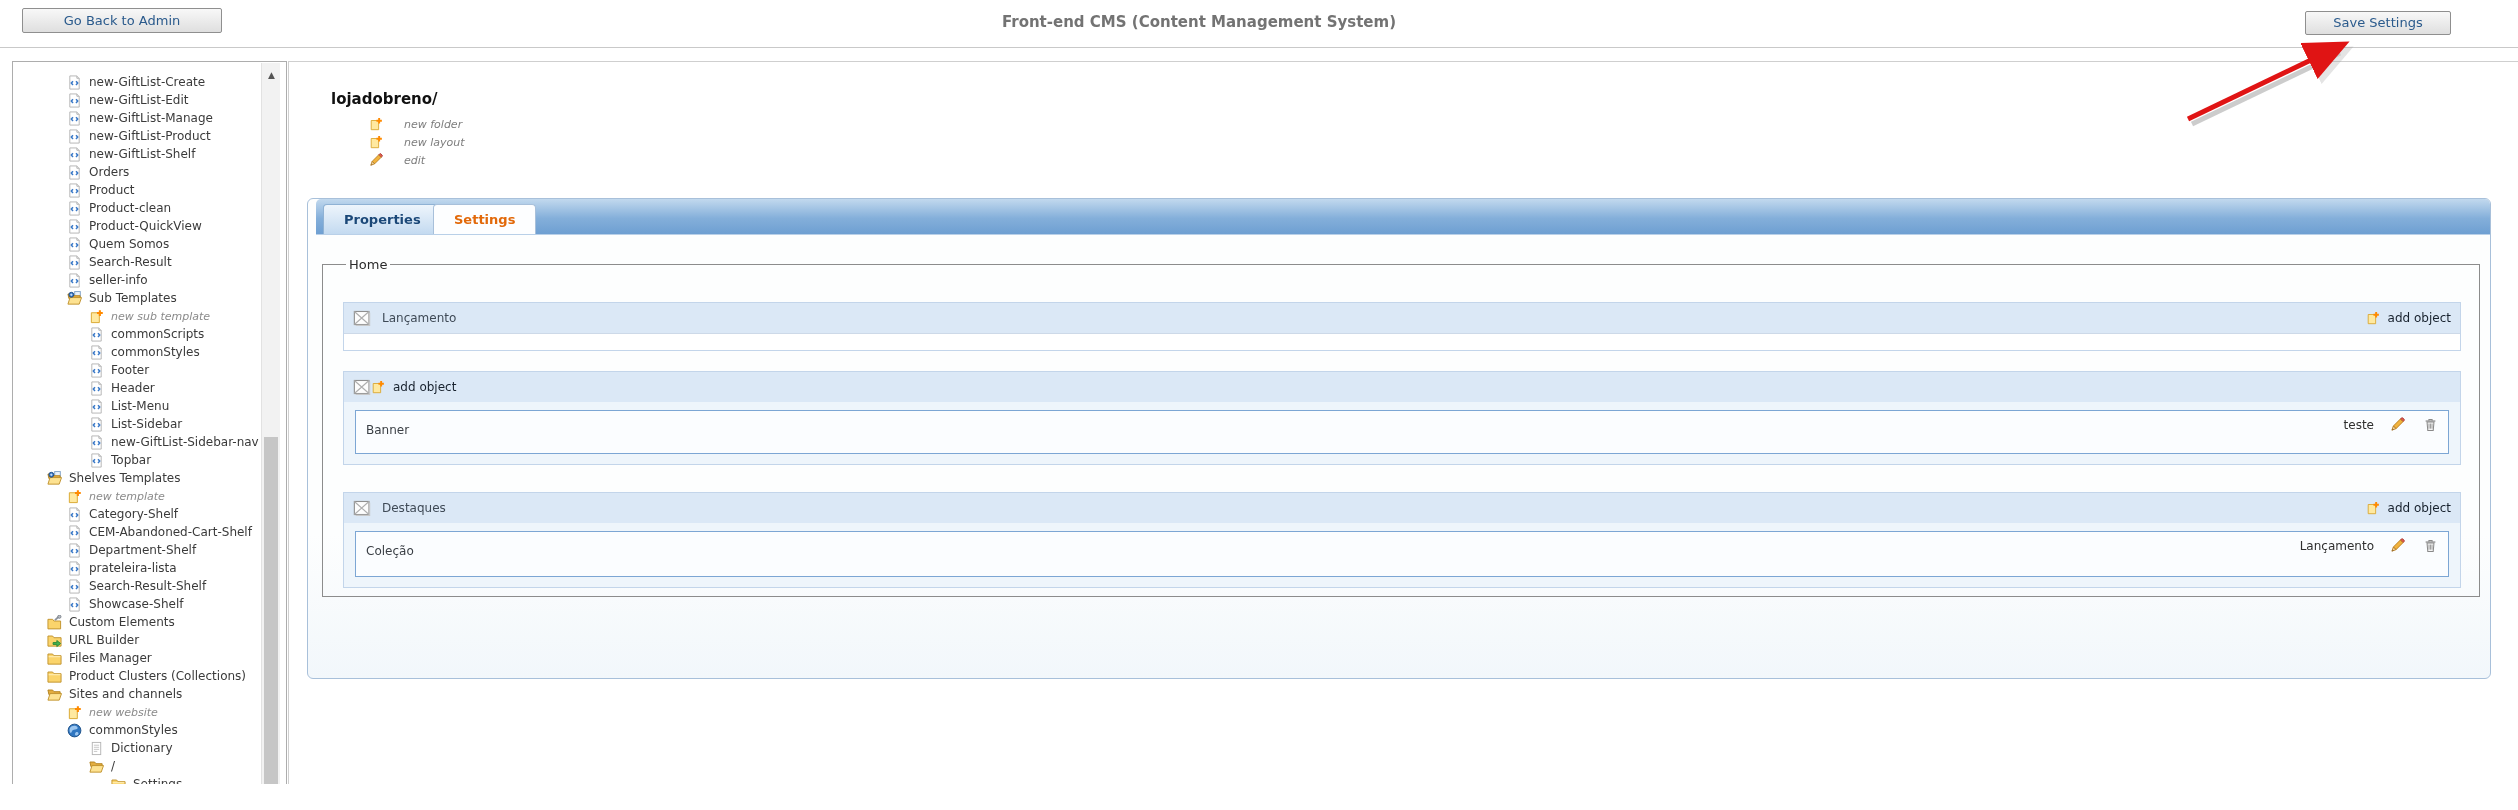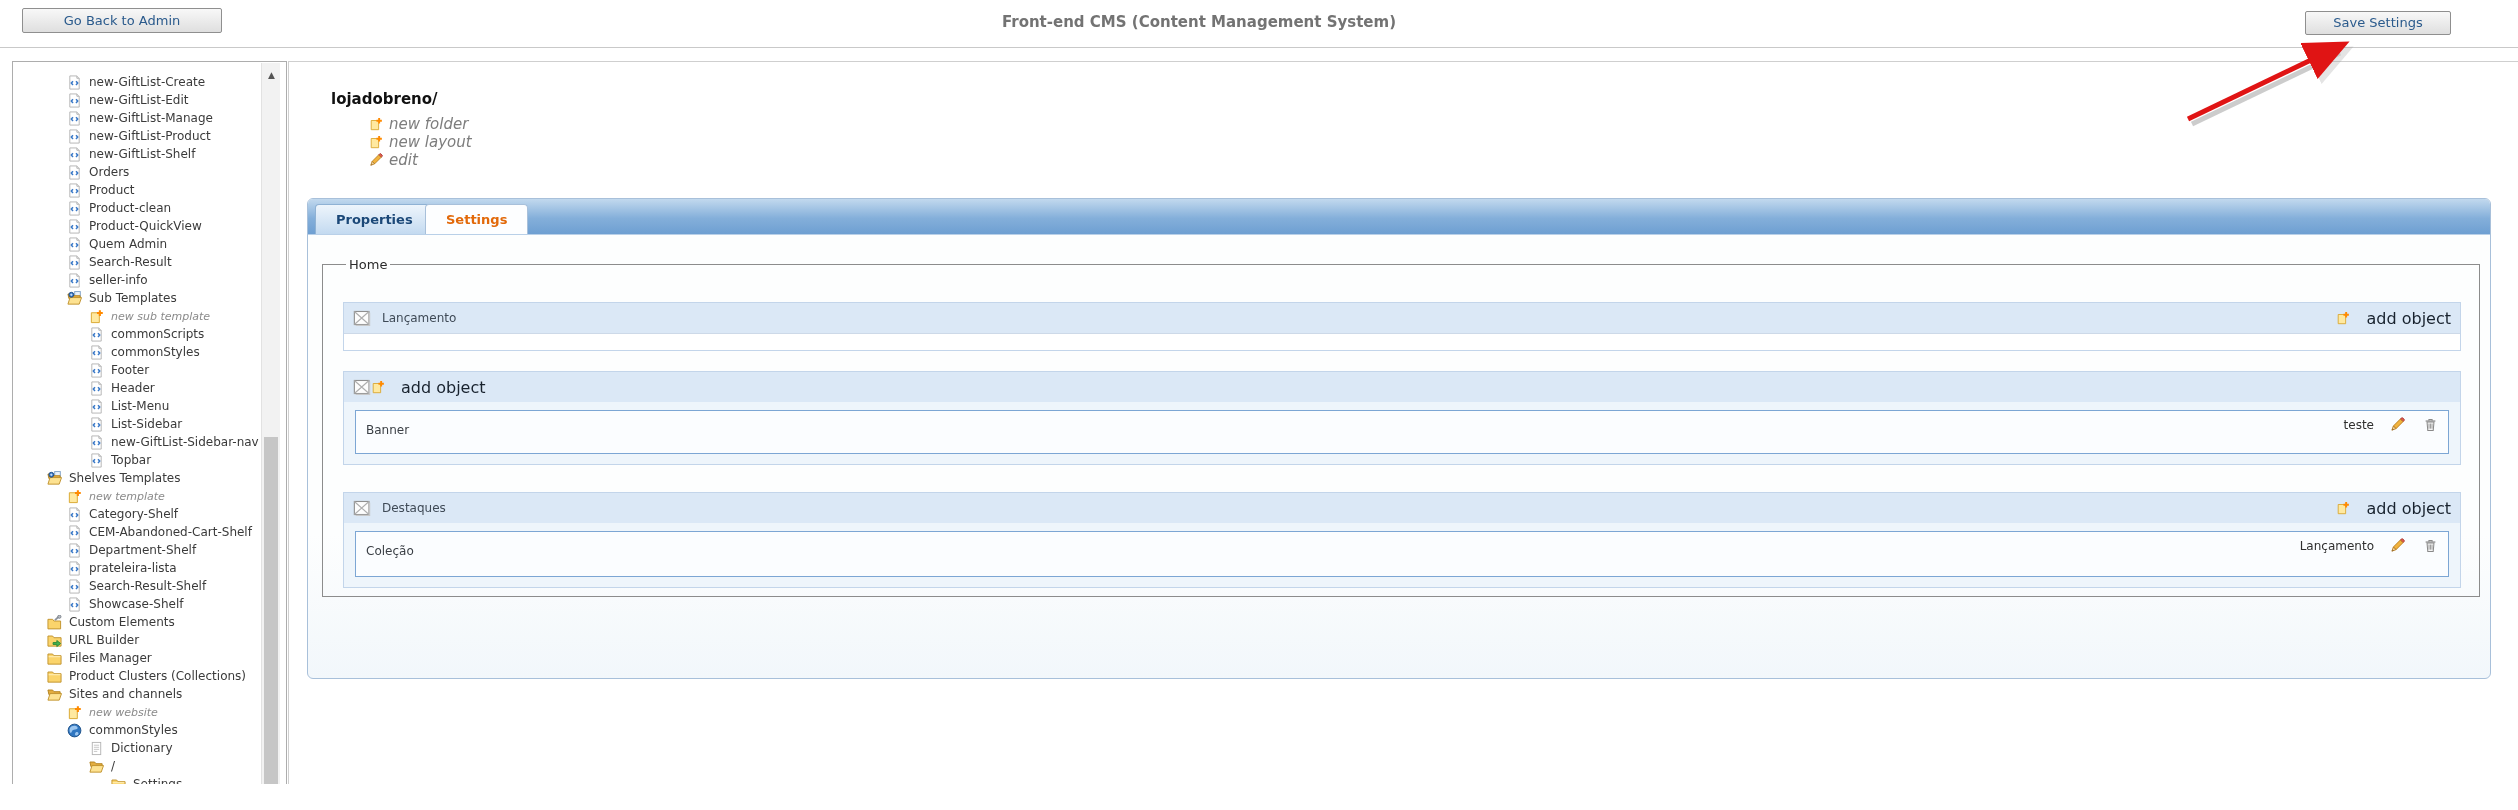--- a/index.html
+++ b/index.html
@@ -28,42 +28,42 @@
   
   .sb-track { position:absolute; top:1px; right:6px; width:19px; height:747px; background:#f2f2f2; border-left:1px solid #e2e2e2; }
   .sb-up { position:absolute; top:4px; left:1px; width:17px; height:16px; color:#555; font-size:9px; text-align:center; line-height:16px; cursor:pointer; }
   .sb-thumb { position:absolute; left:2px; top:374px; width:14px; height:372px; background:#c6c6c6; cursor:pointer; }
 
   
   .main { position:absolute; left:288px; top:61px; width:2230px; height:749px; background:#fff; border-left:1px solid #cfcfcf; border-top:1px solid #cfcfcf; }
   .path-title { position:absolute; left:42px; top:28px; font-size:15px; font-weight:bold; color:#111; }
   .action-link { position:absolute; left:80px; height:18px; display:flex; align-items:center; cursor:pointer; }
   .action-link .ic { width:14px; height:14px; flex:0 0 14px; }
-  .action-link span.albl { margin-left:6px; font-style:italic; font-size:15px; color:#7d7d7d; }
+  .action-link span.albl { margin-left:21px; font-style:italic; font-size:11px; color:#7d7d7d; }
 
   
   .panel { position:absolute; left:18px; top:136px; width:2184px; height:481px; border:1px solid #a8c0da; border-radius:6px;
            background:linear-gradient(#fdfefe 70%, #f2f7fb 100%); }
-  .tabstrip { position:absolute; left:0; top:0; right:0; height:36px; border-radius:5px 5px 0 0;
+  .tabstrip { position:absolute; left:8px; top:0; right:0; height:36px; border-radius:5px 5px 0 0;
               background:linear-gradient(#c2d9ee, #84afda 55%, #6e9fd2); border-bottom:1px solid #b9d0e8; }
   .tab { position:absolute; bottom:0; height:30px; padding:0 20px; line-height:30px; font-size:13px; font-weight:bold;
          border:1px solid #8fb2d4; border-bottom:none; border-radius:4px 4px 0 0; cursor:pointer; }
   .tab.inactive { left:7px; background:linear-gradient(#eef5fc,#c3daf0); color:#1b4878; }
   .tab.active { left:117px; background:#fdfeff; color:#e2690a; border-color:#a8c0da; }
 
   fieldset.home-fs { position:absolute; left:14px; top:58px; width:2158px; height:340px; border:1px solid #8c8c8c; padding:30px 18px 0 20px; }
   fieldset.home-fs legend { font-size:13px; font-weight:normal; color:#2b2b2b; padding:0 3px; margin-left:3px; }
 
   .section { border:1px solid #c3d5ea; margin-bottom:20px; background:#eef5fb; }
   .sec-head { height:30px; background:#dbe8f6; display:flex; align-items:center; padding:0 9px; }
   .sec-head .ic { width:18px; height:18px; flex:0 0 18px; }
   .sec-title { margin-left:11px; font-size:12px; color:#3f4a56; flex:1; }
   .add-object { display:flex; align-items:center; cursor:pointer; }
   .add-object .ic { width:14px; height:14px; flex:0 0 14px; }
-  .add-object span { margin-left:16px; font-size:16px; color:#18222e; }
+  .add-object span { margin-left:8px; font-size:12px; color:#18222e; }
   .sec-body-empty { height:17px; background:#fff; border-top:1px solid #cdd9e8; }
   .sec-body { padding:8px 11px 10px 11px; }
   .sec2 { margin-bottom:27px; }
   .item-box { position:relative; border:1px solid #7ca6d4; background:#fbfdff; height:44px; padding:8px 10px; }
   .item-box.tall { height:46px; }
   .item-label { font-size:12px; color:#3a3f45;text-align:right; }
   .item-right { position:absolute; top:6px; right:10px; display:flex; align-items:center; }
   .item-value { font-size:12px; color:#2f2f2f; margin-right:16px; }
   .item-right .ic { width:15px; height:15px; flex:0 0 15px; cursor:pointer; }
   .item-right .ic + .ic { margin-left:18px; }
@@ -212,21 +212,21 @@
         <div class="trow lvl2">
           <svg class="ic">
             <use href="#i-page-code"></use>
           </svg>
           <span class="tlabel">Product-QuickView</span>
         </div>
         <div class="trow lvl2">
           <svg class="ic">
             <use href="#i-page-code"></use>
           </svg>
-          <span class="tlabel">Quem Admin</span>
+          <span class="tlabel">Quem Somos</span>
         </div>
         <div class="trow lvl2">
           <svg class="ic">
             <use href="#i-page-code"></use>
           </svg>
           <span class="tlabel">Search-Result</span>
         </div>
         <div class="trow lvl2">
           <svg class="ic">
             <use href="#i-page-code"></use>

